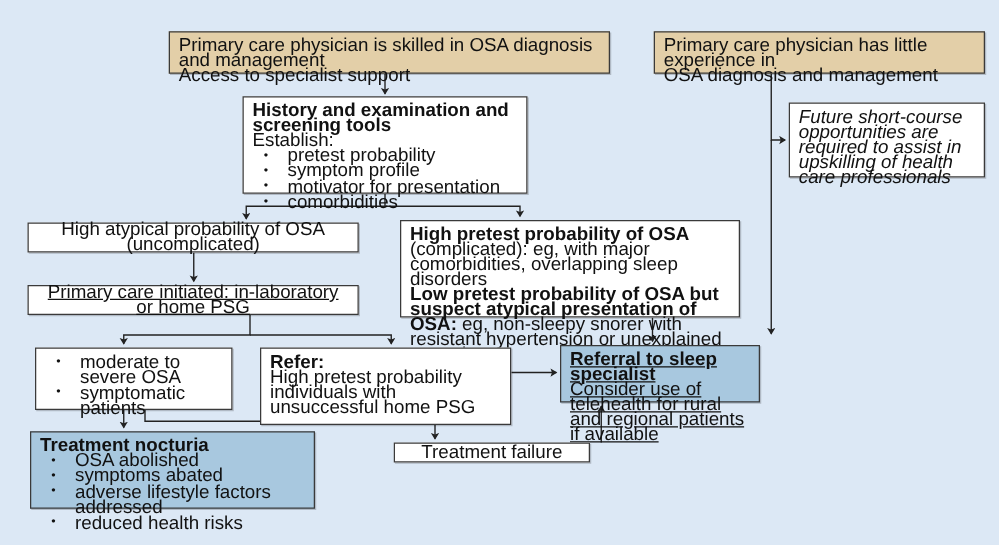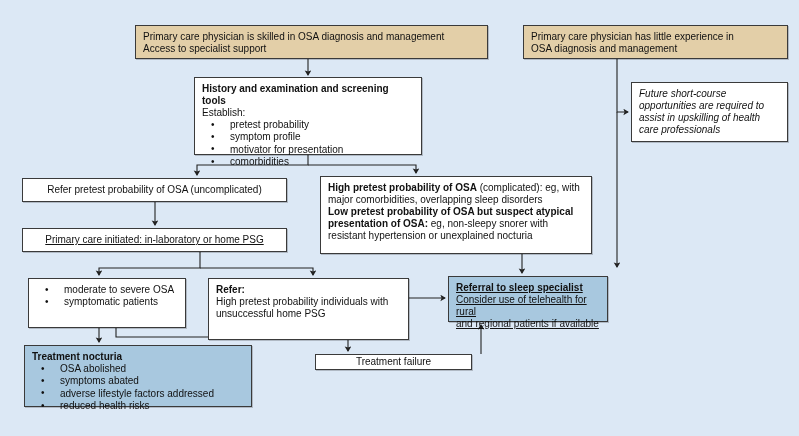--- a/index.html
+++ b/index.html
@@ -10,21 +10,21 @@
     overflow:hidden;
     position:relative;
   }
   #canvas{position:absolute;left:0;top:0;width:799px;height:436px;}
   svg.lines{position:absolute;left:0;top:0;width:799px;height:436px;pointer-events:none;}
   .box{
     position:absolute;
     box-sizing:border-box;
     border:1px solid #3a3a3a;
     background:#ffffff;
-    font-size:10px;
+    font-size:15px;
     line-height:12px;
     color:#111;
     padding:5px 7px;
     box-shadow:1px 1px 0 rgba(0,0,0,0.20);
   }
   .box.tan{background:#e3cfa8;}
   .box.blue{background:#a8c8df;}
   .box.ctr{display:flex;align-items:center;justify-content:center;text-align:center;padding:0 7px;}
   .box .hdr{font-weight:bold;}
   .bl{list-style:none;margin:0;padding:0;}
@@ -103,21 +103,21 @@
       <li>motivator for presentation</li>
       <li>comorbidities</li>
     </ul>
   </div>
 
   <div class="box" id="box-future">
     <div>Future short-course opportunities are required to assist in upskilling of health care professionals</div>
   </div>
 
   <div class="box ctr" id="box-uncomplicated">
-    <span>Refer pretest probability of OSA (uncomplicated)</span>
+    <span>High atypical probability of OSA (uncomplicated)</span>
   </div>
 
   <div class="box" id="box-complicated">
     <div>
       <span class="b">High pretest probability of OSA</span><span class="ln"> (complicated): eg, with major comorbidities, overlapping sleep disorders</span>
     </div>
     <div>
       <span class="b">Low pretest probability of OSA but suspect atypical presentation of OSA:</span><span class="ln"> eg, non-sleepy snorer with resistant hypertension or unexplained nocturia</span>
     </div>
   </div>

